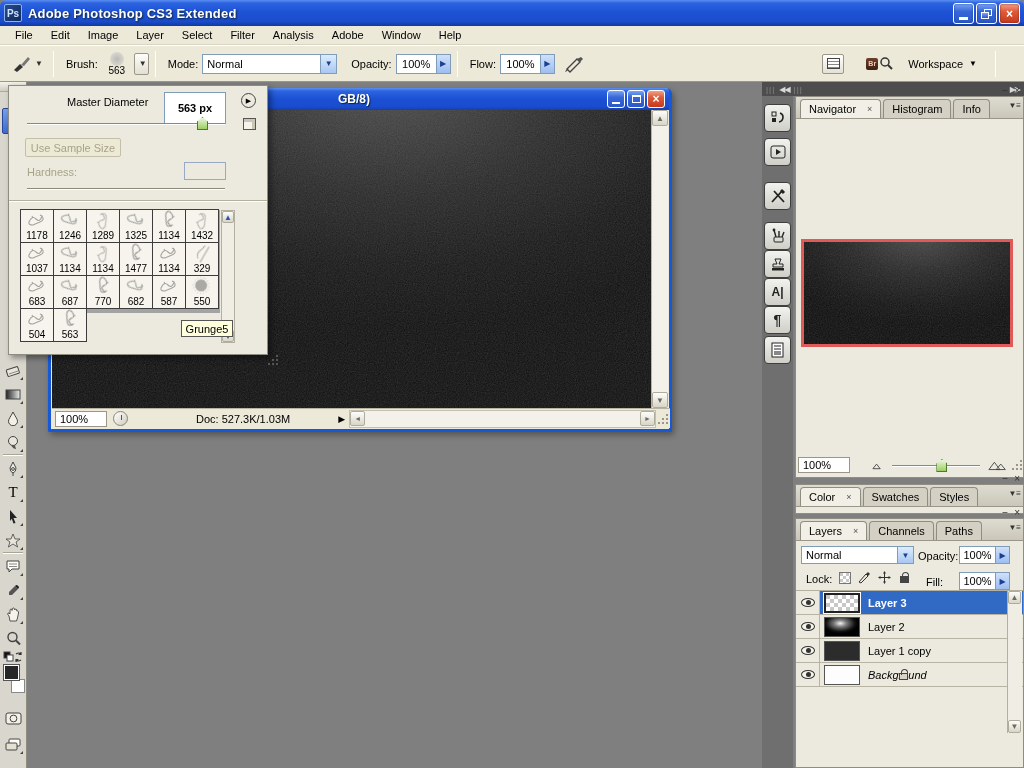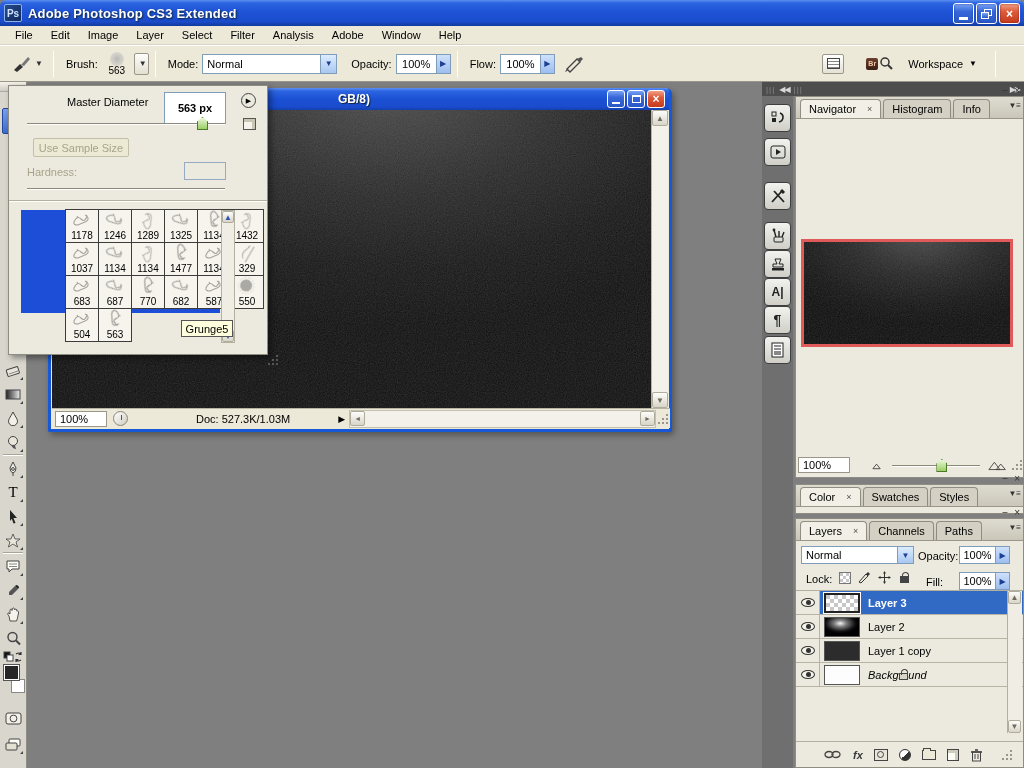--- a/index.html
+++ b/index.html
@@ -131,29 +131,29 @@
     border:1px solid #7f9db9; display:flex; align-items:center; justify-content:center;font-weight:bold; }
   .bp-flyout { position:absolute; left:232px; top:7px; width:15px; height:15px; border:1px solid #444; border-radius:50%;
     display:flex; align-items:center; justify-content:center; font-size:7px; }
   .bp-newpreset { position:absolute; left:234px; top:32px; width:13px; height:12px; border:1px solid #555;
     background:#f6f4ea; box-shadow:inset -3px 3px 0 #cac6b6; }
   .bp-slider { position:absolute; left:18px; top:33px; width:198px; height:10px; }
   .bp-slider .line { position:absolute; left:0; right:0; top:4px; height:1px; background:#8c887a; box-shadow:0 1px 0 #fff; }
   .slider-thumb { position:absolute; top:-2px; width:11px; height:13px;
     background:linear-gradient(#e8f6d8,#9ccf63); border:1px solid #4c7a2c;
     clip-path:polygon(50% 0,100% 35%,100% 100%,0 100%,0 35%); }
-  .bp-sample-btn { position:absolute; left:24px; top:52px; width:96px; height:19px;
+  .bp-sample-btn { position:absolute; left:16px; top:52px; width:96px; height:19px;
     border:1px solid #c3bfa8; border-radius:2px; background:#ece9d4; color:#a8a489;
     display:flex; align-items:center; justify-content:center; }
   .bp-hardness { position:absolute; left:18px; top:80px; color:#a8a489; }
   .bp-hard-input { position:absolute; left:175px; top:76px; width:42px; height:18px; border:1px solid #97aac4; }
   .bp-slider2 { position:absolute; left:18px; top:102px; width:198px; height:1px; background:#8c887a; box-shadow:0 1px 0 #fff; }
   .bp-sep { position:absolute; left:0; top:114px; width:100%; height:2px; border-top:1px solid #b4b0a0; border-bottom:1px solid #fff; }
-  .bgrid { position:absolute; left:12px; top:124px; width:199px; height:103px; background:#1d4ed8;
-    display:grid; grid-template-columns:repeat(6,33px); grid-auto-rows:33px;padding-left:45px; }
+  .bgrid { position:absolute; left:12px; top:124px; width:199px; height:103px; background:#a3a3a3;
+    display:grid; grid-template-columns:repeat(6,33px); grid-auto-rows:33px; }
   .bcell { border:1px solid #3c3c3c; margin:-1px 0 0 -1px; background:#f6f4ec; position:relative;
     display:flex; flex-direction:column; align-items:center; justify-content:flex-end; }
   .bcell .squig { position:absolute; top:1px; left:50%; transform:translateX(-50%); opacity:.65; filter:blur(.3px); }
   .bcell:nth-child(2n) .squig { transform:translateX(-50%) rotate(40deg); }
   .bcell:nth-child(3n) .squig { transform:translateX(-50%) rotate(-60deg); opacity:.5; }
   .bcell:nth-child(5n) .squig { transform:translateX(-50%) rotate(110deg); opacity:.75; }
   .bnum { font-size:10px; line-height:12px; }
   .bp-scroll { position:absolute; left:212px; top:124px; width:14px; height:133px; background:#f0eee4;
     border:1px solid #b4b0a0; display:flex; flex-direction:column; justify-content:space-between; }
   .bp-scroll .sbtn { width:12px; height:12px; color:#2c52b0; }
@@ -860,38 +860,17 @@
             </div>
           <div class="lthumb white"></div>
           <span class="lname italic">Background</span>
           <span class="row-lock padlock"></span>
         </div>
         <div class="lyr-scroll">
           <div class="sbtn" style="width:13px;height:13px">▲</div>
           <div class="sbtn" style="width:13px;height:13px">▼</div>
         </div>
       </div>
-      <div class="lyr-bottom">
-        <svg width="18" height="9" viewBox="0 0 18 9">
-            <ellipse cx="5" cy="4.5" rx="4" ry="3" fill="none" stroke="#444" stroke-width="1.3"></ellipse>
-            <ellipse cx="12" cy="4.5" rx="4" ry="3" fill="none" stroke="#444" stroke-width="1.3"></ellipse>
-          </svg>
-        <span class="fx-label">fx</span>
-        <span class="mask-ic">
-            <i></i>
-          </span>
-        <span class="half-circle"></span>
-        <span class="folder-ic"></span>
-        <span class="newlayer-ic"></span>
-        <svg width="13" height="14" viewBox="0 0 13 14">
-            <rect x="2.5" y="4" width="8" height="9" fill="none" stroke="#444"></rect>
-            <line x1="1" y1="4" x2="12" y2="4" stroke="#444" stroke-width="1.6"></line>
-            <line x1="5" y1="2" x2="8" y2="2" stroke="#444" stroke-width="1.6"></line>
-            <line x1="5" y1="6" x2="5" y2="11" stroke="#444"></line>
-            <line x1="8" y1="6" x2="8" y2="11" stroke="#444"></line>
-          </svg>
-        <div class="corner-grip" style="margin-left:6px"></div>
-      </div>
     </div>
 
   </div>
 
 </div>
 
 </body></html>

